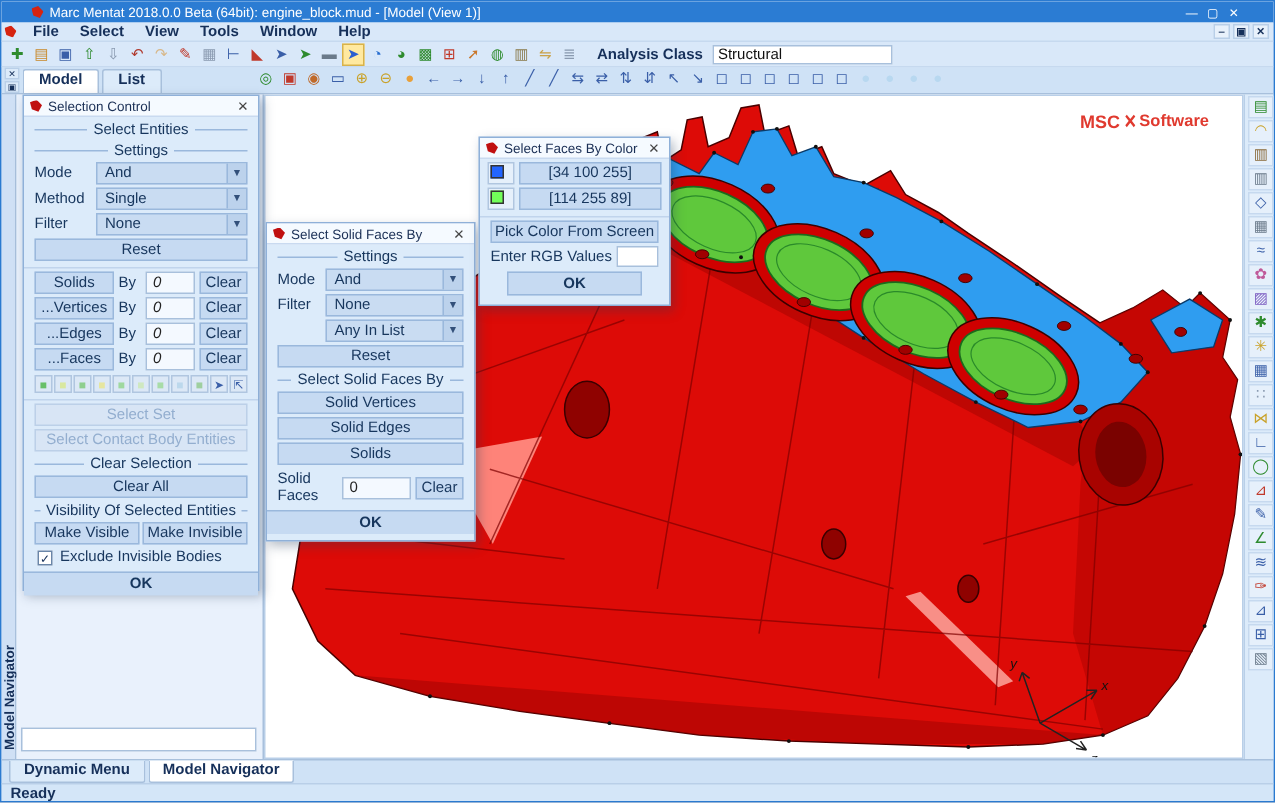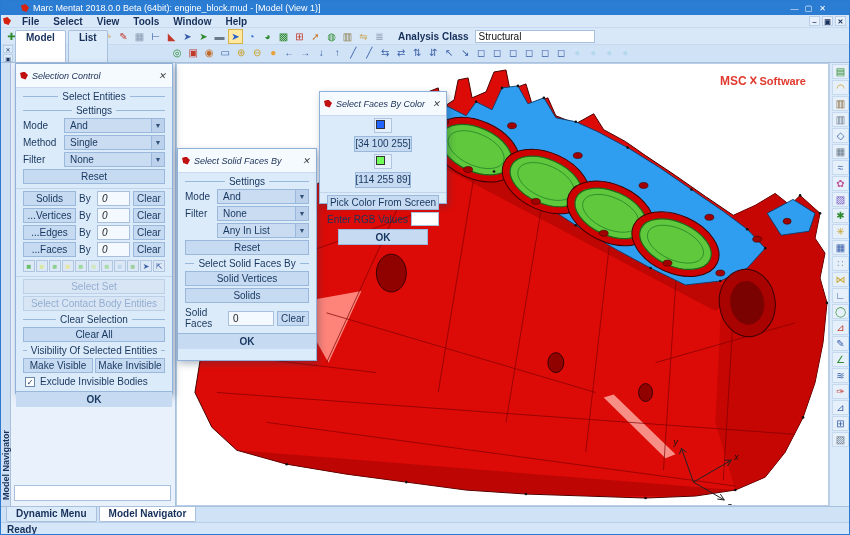--- a/index.html
+++ b/index.html
@@ -17,40 +17,40 @@
   .mdictrl{width:11px;height:10px;font-size:7px;line-height:10px;text-align:center;color:#16305a;border:1px solid #b9cfe8;background:#e8f1fb;}
   .toolbar1{position:absolute;top:27px;left:0;right:0;height:17px;background:#d9e8f9;display:flex;align-items:center;padding-left:3px;gap:1px;border-bottom:1px solid #c6d9ef;}
   .tbtn{width:15px;height:15px;font-size:10px;line-height:14px;text-align:center;color:#3a5fa8;border:1px solid transparent;}
   .tbtn:nth-child(15){background:#ffe9a0;border-color:#d8b24a;}
   .an-label{margin-left:10px;font-size:10px;font-weight:700;color:#16305a;white-space:nowrap;}
   .an-field{width:120px;height:13px;background:#fff;border:1px solid #a8c0dc;font-size:10px;padding:0 3px;margin-left:5px;color:#111;line-height:11px;}
   
   .tabrow{position:absolute;top:44px;left:0;right:0;height:18px;background:#cfe2f6;display:flex;align-items:flex-end;border-bottom:1px solid #a8c0dc;}
   .corner{display:flex;flex-direction:column;width:14px;height:18px;align-items:center;justify-content:center;gap:1px;}
   .cornerbtn{width:10px;height:8px;font-size:6px;line-height:8px;text-align:center;color:#16305a;background:#dcebfa;border:1px solid #b9cfe8;}
-  .tab{height:32px;padding:1px 10px 0;font-size:10px;font-weight:700;color:#16305a;background:#dcebfa;border:1px solid #a8c0dc;border-bottom:none;border-radius:2px 2px 0 0;margin-right:2px;}
+  .tab{height:16px;padding:1px 10px 0;font-size:10px;font-weight:700;color:#16305a;background:#dcebfa;border:1px solid #a8c0dc;border-bottom:none;border-radius:2px 2px 0 0;margin-right:2px;}
   .tab.active{background:#fff;}
   .row2icons{display:flex;align-items:center;margin-left:60px;gap:1px;height:18px;}
   .vbtn{width:15px;height:15px;font-size:10px;line-height:14px;text-align:center;color:#3a5fa8;}
   
   .main{position:absolute;top:62px;left:0;width:850px;height:443px;}
   .leftstrip{position:absolute;left:0;top:0;width:10px;height:100%;background:#cfe0f5;border-right:1px solid #a8c0dc;}
   .striplabel{position:absolute;bottom:6px;left:0;width:10px;writing-mode:vertical-rl;transform:rotate(180deg);font-size:9px;font-weight:700;color:#16305a;white-space:nowrap;}
   .leftpanel{position:absolute;left:10px;top:0;width:165px;height:100%;background:#e9f1fc;border-right:1px solid #a8c0dc;}
   .panelinput{position:absolute;left:3px;right:4px;bottom:5px;height:16px;background:#fff;border:1px solid #a8c0dc;font-size:10px;padding:0 3px;}
   .viewport{position:absolute;left:175px;top:0;right:22px;height:100%;background:#fff;border:1px solid #b9cfe8;overflow:hidden;}
   .msclogo{position:absolute;top:9px;right:22px;display:flex;align-items:center;gap:1px;color:#e03a2f;font-weight:700;}
   .msclogo .m1{font-size:12px;letter-spacing:0;}
   .msclogo .mark{font-size:13px;transform:scaleX(.8);}
   .msclogo .m2{font-size:11px;}
   .righttoolbar{position:absolute;right:0;top:0;width:22px;height:100%;background:#dcebfa;border-left:1px solid #b9cfe8;display:flex;flex-direction:column;align-items:center;padding-top:1px;gap:1px;}
   .rbtn{width:17px;height:15px;font-size:10px;line-height:14px;text-align:center;color:#3a5fa8;border:1px solid #c6d9ef;background:#e6f0fb;}
   
   .dlg{position:absolute;background:#dcebfa;border:1px solid #8fb0d8;box-shadow:2px 3px 7px rgba(40,60,90,.35);font-size:10px;color:#17365d;}
-  .dlg-title{height:24px;background:#f5faff;border-bottom:1px solid #c9daf0;display:flex;align-items:center;padding:0 4px;gap:4px;font-size:9px;color:#1a2f55;font-style:italic;}
+  .dlg-title{height:14px;background:#f5faff;border-bottom:1px solid #c9daf0;display:flex;align-items:center;padding:0 4px;gap:4px;font-size:9px;color:#1a2f55;}
   .dlg-title .appicon{width:8px;height:8px;background:#c01010;clip-path:polygon(0 20%,55% 0,100% 45%,70% 100%,15% 80%);}
   .dlg-close{margin-left:auto;font-size:9px;color:#444;width:12px;text-align:center;}
   .grouphead{display:flex;align-items:center;gap:4px;font-weight:400;font-size:10px;margin:3px 7px 2px;white-space:nowrap;}
   .grouphead::before,.grouphead::after{content:"";flex:1;border-top:1px solid #9ab8dc;}
   .drow{display:flex;align-items:center;margin:2px 7px;gap:4px;}
   .dlabel{width:37px;font-size:10px;}
   .dd{flex:1;display:flex;align-items:center;background:#c9dcf2;border:1px solid #9ab8dc;height:15px;padding:0 0 0 5px;font-size:10px;}
   .dd .arr{margin-left:auto;width:13px;height:13px;border-left:1px solid #9ab8dc;background:#bcd2ec;font-size:7px;line-height:13px;text-align:center;color:#33507a;}
   .btn{background:#c6daf2;border:1px solid #9ab8dc;height:15px;line-height:14px;text-align:center;font-size:10px;color:#17365d;}
   .btn.wide{display:block;margin:2px 7px;}
@@ -59,21 +59,21 @@
   .erow{display:flex;align-items:center;margin:2px 7px;gap:3px;}
   .erow .elabel{width:53px;flex:none;}
   .erow .eby{width:15px;text-align:left;font-size:10px;flex:none;}
   .erow .eval{flex:1;height:15px;background:#f4f9ff;border:1px solid #a8c0dc;font-style:italic;padding:1px 4px;color:#222;line-height:12px;}
   .erow .eclear{width:32px;flex:none;}
   .iconrow{display:flex;gap:1px;margin:3px 7px;}
   .selicon{width:12px;height:12px;background:#dce8f6;border:1px solid #b0c6e0;font-size:8px;line-height:11px;text-align:center;}
   .chkrow{display:flex;align-items:center;gap:5px;margin:3px 9px;}
   .chk{width:10px;height:10px;background:#fff;border:1px solid #6a86a8;font-size:8px;line-height:9px;text-align:center;color:#16305a;}
   .okbar{background:#c6daf2;border-top:1px solid #9ab8dc;height:16px;line-height:15px;text-align:center;font-weight:700;margin-top:4px;}
-  .swrow{display:flex;align-items:center;margin:2px 5px;gap:3px;flex-direction:column;}
+  .swrow{display:flex;margin:2px 5px;gap:3px;}
   .swatchcell{width:18px;height:15px;background:#e6f0fb;border:1px solid #b0c6e0;display:flex;align-items:flex-start;padding:1px;}
   .swatch{width:9px;height:9px;border:1px solid #333;}
   .swbtn{flex:1;}
   
   .bottomtabs{position:absolute;top:505px;left:0;right:0;height:16px;background:#cfe2f6;display:flex;align-items:flex-end;padding-left:5px;gap:2px;border-top:1px solid #a8c0dc;}
   .btab{height:15px;padding:1px 9px 0;font-size:10px;font-weight:700;color:#16305a;background:#dcebfa;border:1px solid #a8c0dc;border-top:none;border-radius:0 0 2px 2px;}
   .btab.active{background:#fff;}
   .statusbar{position:absolute;top:521px;left:0;right:0;height:14px;background:#d4e6f8;font-size:10px;font-weight:700;color:#16305a;padding:1px 0 0 6px;border-top:1px solid #b9cfe8;}
 </style>
 </head>
@@ -460,20 +460,21 @@
               <span class="arr">▼</span>
             </span>
         </div>
         </div>
       <div class="btn wide">Reset</div>
       <div class="grouphead">
           <span>Select Solid Faces By</span>
         </div>
       <div>
           <div class="btn wide">Solid Vertices</div>
+          <div class="btn wide">Solid Edges</div>
           <div class="btn wide">Solids</div>
         </div>
       <div class="erow" style="margin-top:4px;">
         <span style="flex:1;">Solid Faces</span>
         <span class="eval" style="flex:none;width:46px;font-style:normal;">0</span>
         <span class="btn eclear">Clear</span>
       </div>
       <div class="okbar">OK</div>
     </div>
 

